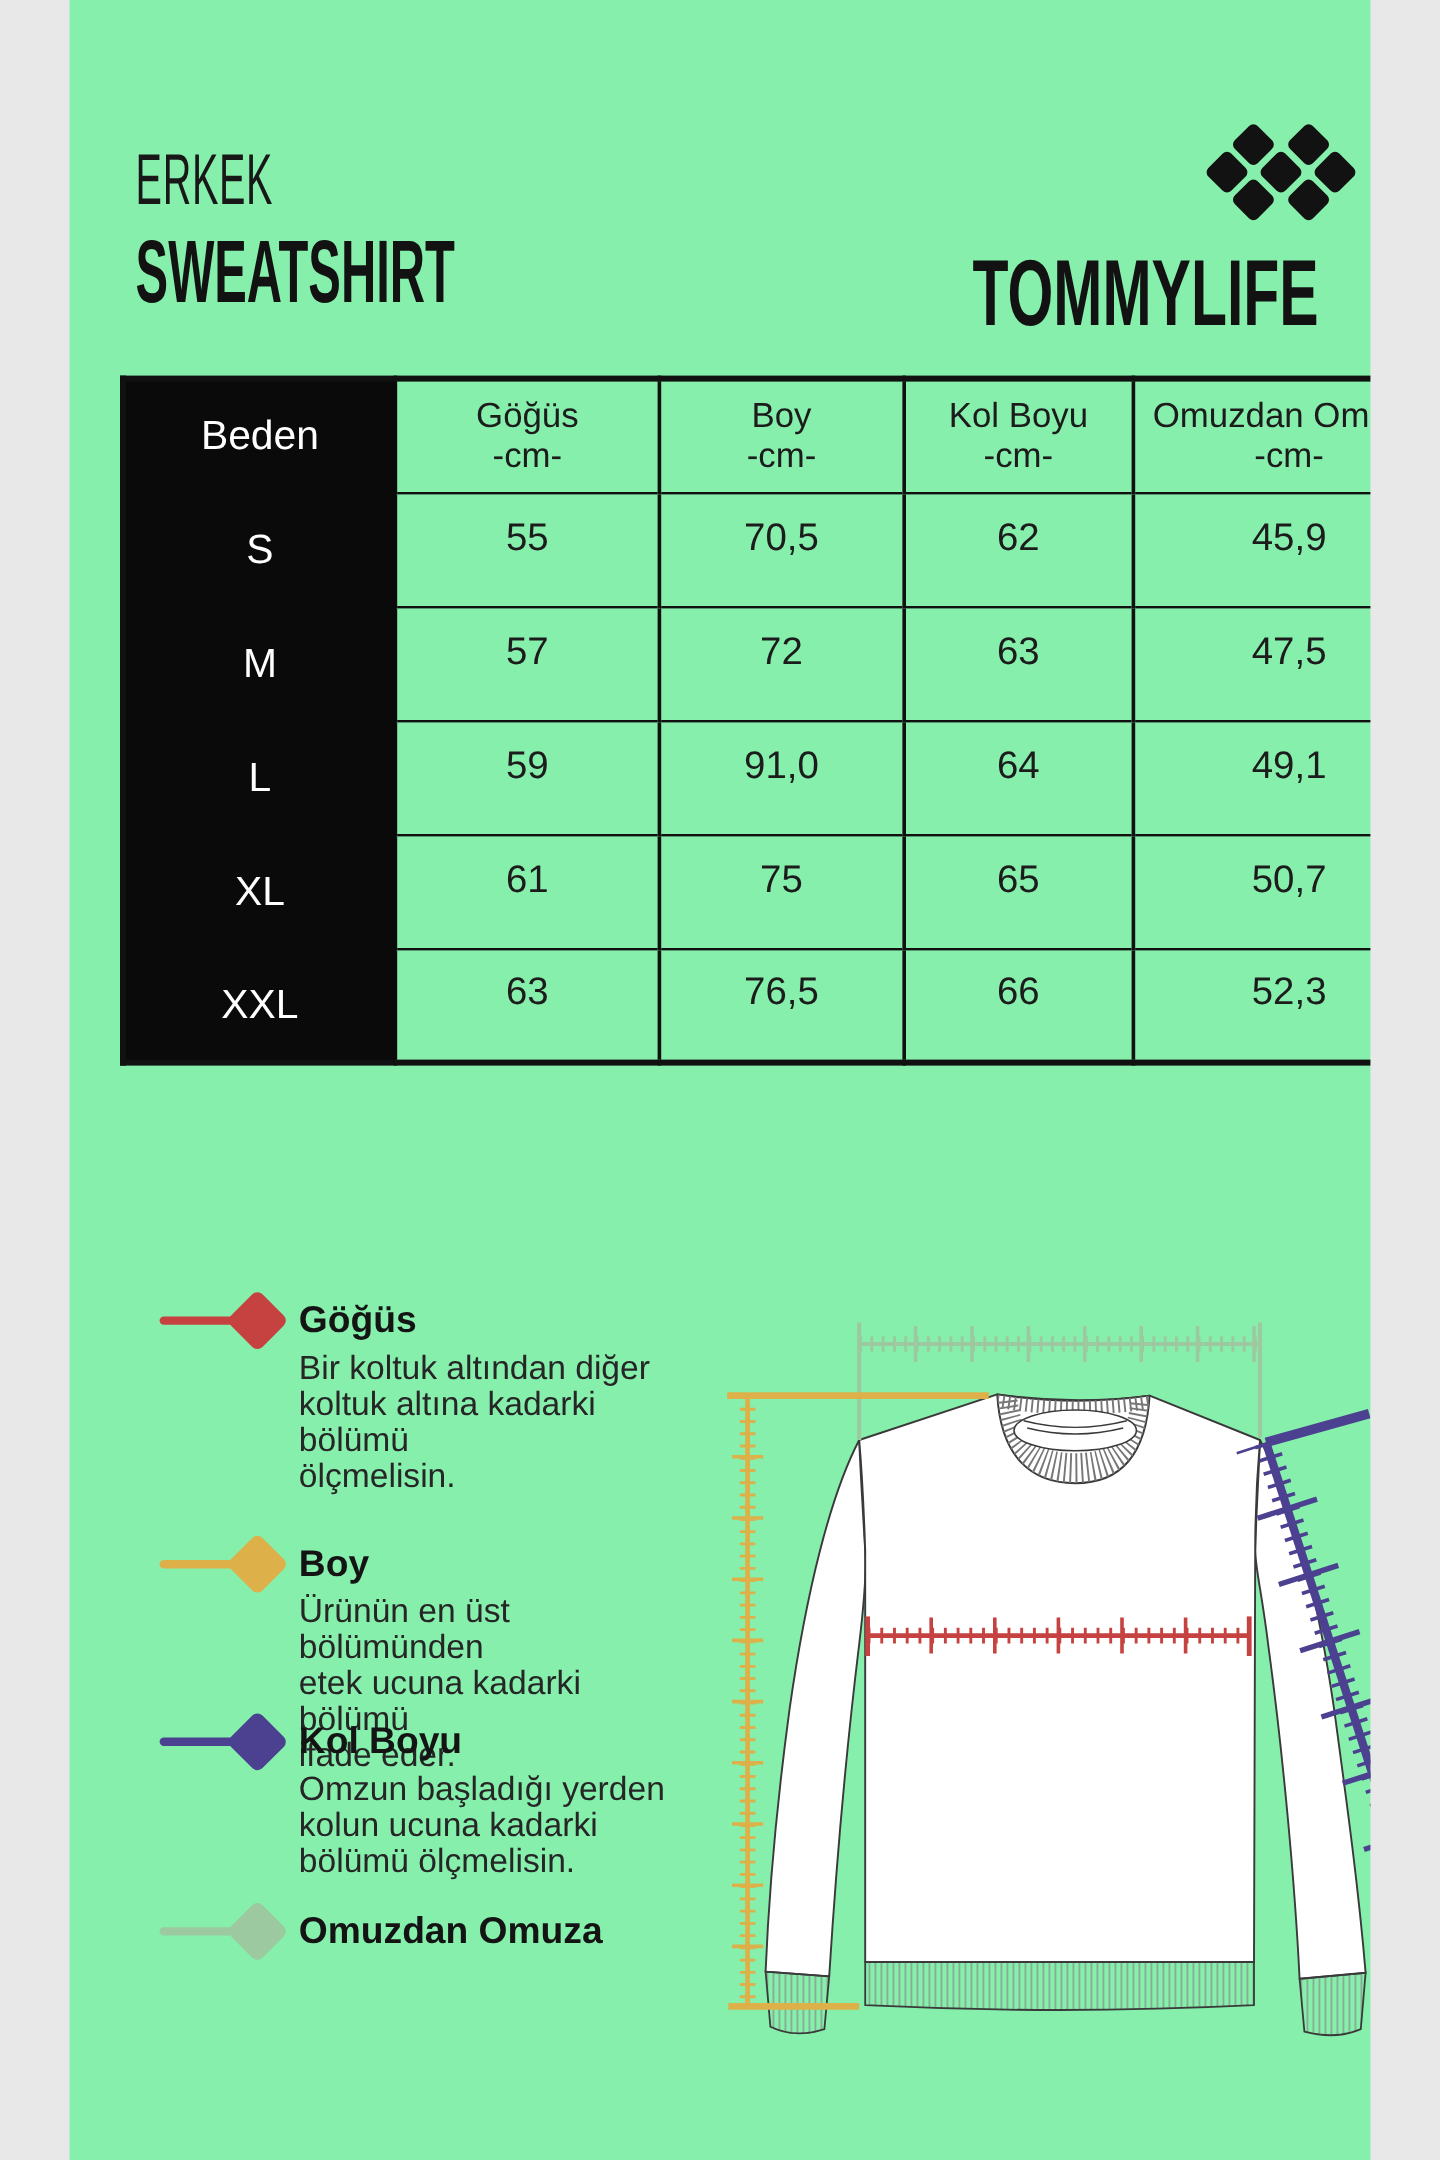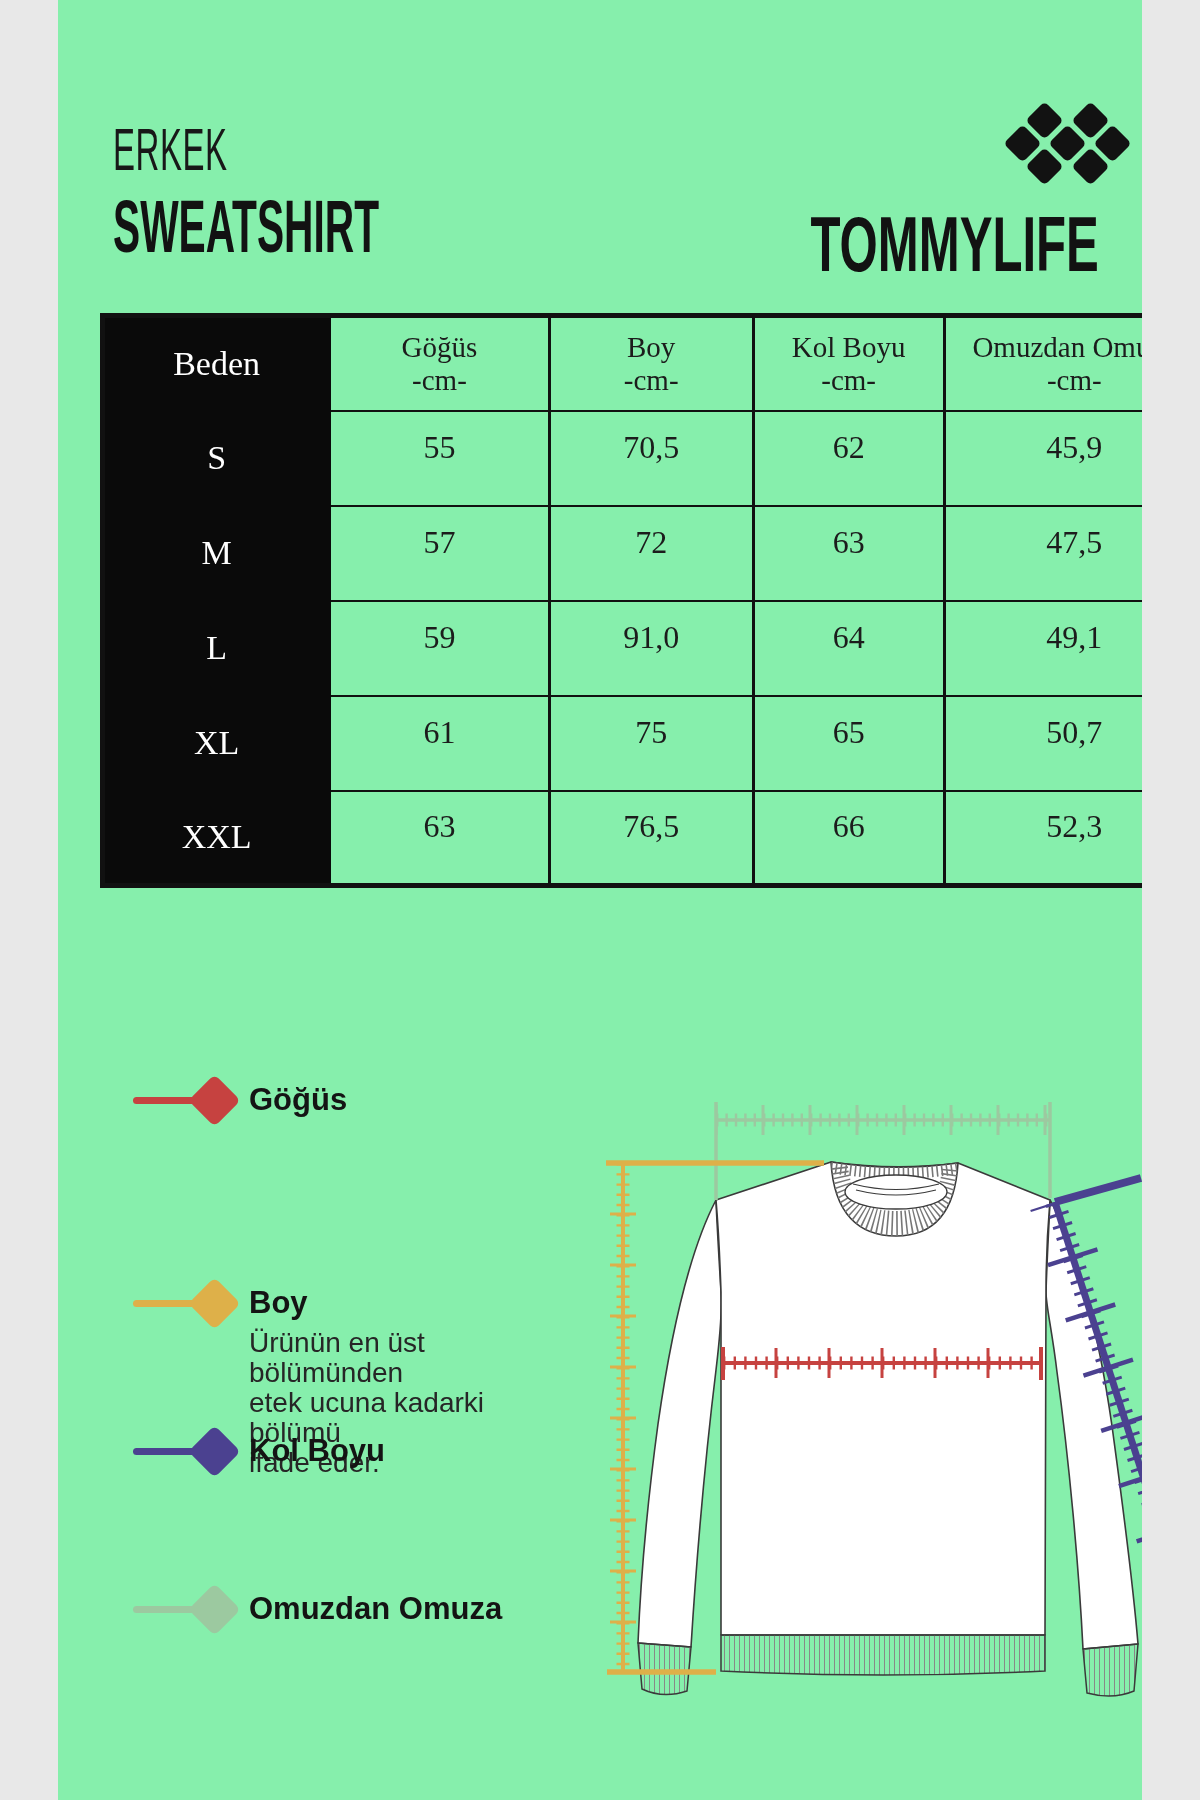--- a/index.html
+++ b/index.html
@@ -20,21 +20,21 @@
   .dmd:nth-child(5){left:101px;top:35px;}
   .dmd:nth-child(6){left:33px;top:58px;}
   .dmd:nth-child(7){left:79px;top:58px;}
   .brand-name{position:absolute;right:43px;top:205px;font-size:78px;line-height:1;font-weight:700;
               color:#121212;transform:scaleX(.63);transform-origin:right top;white-space:nowrap;}
 
   
   table.size-table{position:absolute;left:42px;top:313px;width:1108px;height:569px;
                    border-collapse:collapse;table-layout:fixed;border:5px solid #111;}
   .size-table th,.size-table td{border:3px solid #111;border-top-width:2px;border-bottom-width:2px;
-                   text-align:center;vertical-align:middle;padding:0 4px;font-family:Liberation Serif, serif;}
+                   text-align:center;vertical-align:middle;padding:0 4px;}
   .size-table thead tr{height:95px;}
   .size-table tbody tr{height:95px;}
   .h-label,.h-unit{display:block;font-size:29px;line-height:33px;font-weight:400;color:#1c1c1c;}
   th.size-col{background:#0a0a0a;color:#ffffff;border-color:#0a0a0a;}
   th.size-col .h-label{color:#ffffff;font-size:34px;}
   .size-table tbody th.size-col{font-size:34px;font-weight:400;}
   .size-table tbody td{font-size:32px;font-weight:400;color:#1c1c1c;padding-bottom:22px;}
 
   
   .howto-title{position:absolute;left:0;top:948px;width:1145px;text-align:center;}
@@ -153,20 +153,23 @@
   </table>
 
 
   <div class="legend-item li-chest" style="top:1082px">
     <div class="legend-icon">
       <span class="legend-line"></span>
       <span class="legend-diamond"></span>
     </div>
     <div class="legend-text">
       <h3>Göğüs</h3>
+      <p>Bir koltuk altından diğer
+koltuk altına kadarki bölümü
+ölçmelisin.</p>
     </div>
   </div>
 
   <div class="legend-item li-length" style="top:1285px">
     <div class="legend-icon">
       <span class="legend-line"></span>
       <span class="legend-diamond"></span>
     </div>
     <div class="legend-text">
       <h3>Boy</h3>
@@ -176,20 +179,23 @@
     </div>
   </div>
 
   <div class="legend-item li-sleeve" style="top:1433px">
     <div class="legend-icon">
       <span class="legend-line"></span>
       <span class="legend-diamond"></span>
     </div>
     <div class="legend-text">
       <h3>Kol Boyu</h3>
+      <p>Omzun başladığı yerden
+kolun ucuna kadarki
+bölümü ölçmelisin.</p>
     </div>
   </div>
 
   <div class="legend-item li-shoulder" style="top:1591px">
     <div class="legend-icon">
       <span class="legend-line"></span>
       <span class="legend-diamond"></span>
     </div>
     <div class="legend-text">
       <h3>Omuzdan Omuza</h3>

